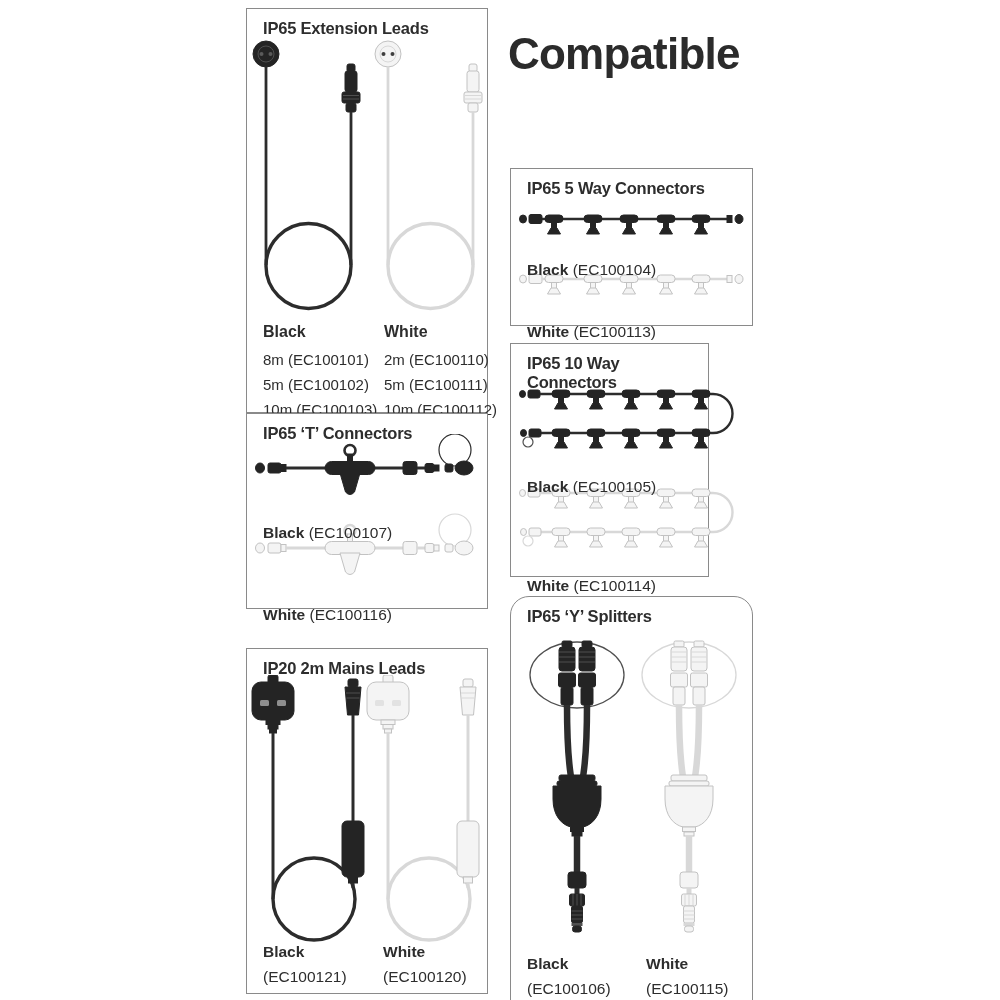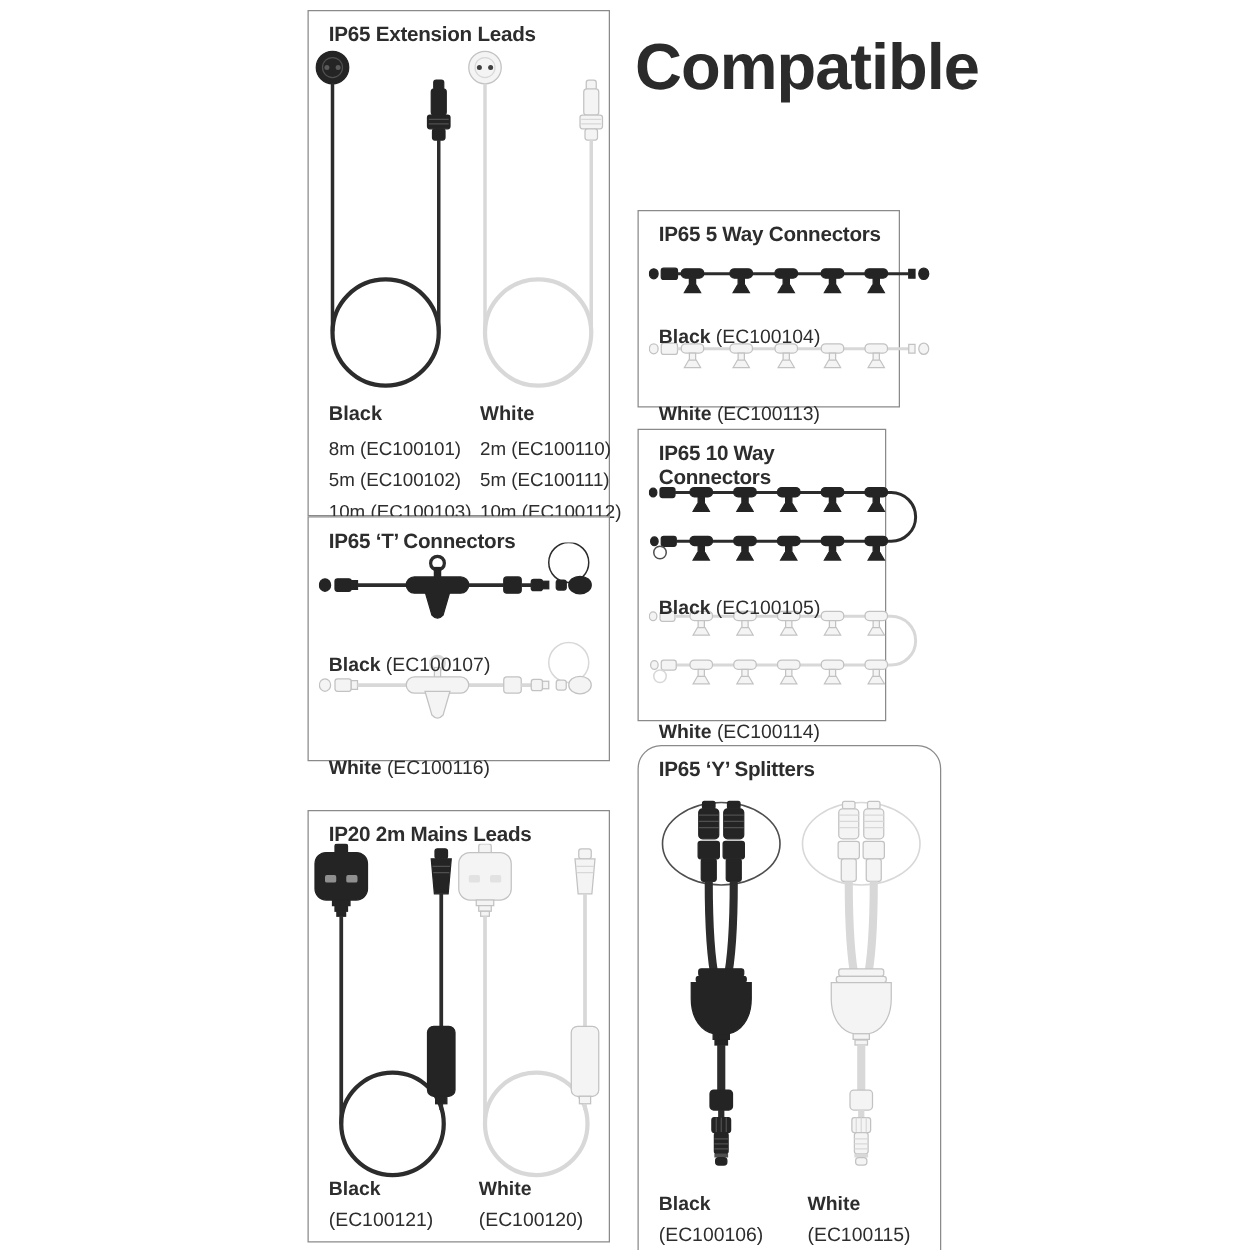--- a/index.html
+++ b/index.html
@@ -1,24 +1,24 @@
 <!DOCTYPE html>
 <html><head>
 <meta charset="utf-8">
 <style>
   * { margin:0; padding:0; box-sizing:border-box; }
   html,body { width:1000px; height:1000px; background:#fff;
     font-family:"Liberation Sans", sans-serif; color:#2d2d2d; position:relative; overflow:hidden; }
-  .main-title { position:absolute; left:508px; top:30px; font-size:52px; font-weight:bold;
+  .main-title { position:absolute; left:508px; top:30px; font-size:44px; font-weight:bold;
     line-height:48px; letter-spacing:-0.8px; color:#2b2b2b; }
   .panel { position:absolute; background:#fff; border:1px solid #8a8a8a; }
   #panel-ext   { left:246px; top:8px;   width:242px; height:405px; }
   #panel-t     { left:246px; top:413px; width:242px; height:196px; }
   #panel-mains { left:246px; top:648px; width:242px; height:346px; }
-  #panel-5way  { left:510px; top:168px; width:210px; height:158px;text-decoration:underline; }
+  #panel-5way  { left:510px; top:168px; width:243px; height:158px;text-decoration:underline; }
   #panel-10way { left:510px; top:343px; width:199px; height:234px; }
   #panel-y     { left:510px; top:596px; width:243px; height:489px;border-radius:19px; }
   .panel-title { position:absolute; left:16px; top:10px; font-size:16.5px; font-weight:bold; letter-spacing:-0.2px; }
   .panel svg { position:absolute; pointer-events:none; }
   .vlabel { position:absolute; font-size:15.5px; white-space:nowrap;margin-top:24px; }
   .vlabel .b { font-weight:bold; }
   .vstack { position:absolute; font-size:15.5px; line-height:25px; white-space:nowrap; }
   .vstack .b { font-weight:bold; }
   .col { position:absolute; font-size:15px; line-height:25px; white-space:nowrap; }
   .col .head { font-size:16px; font-weight:bold; margin-bottom:3px; }

